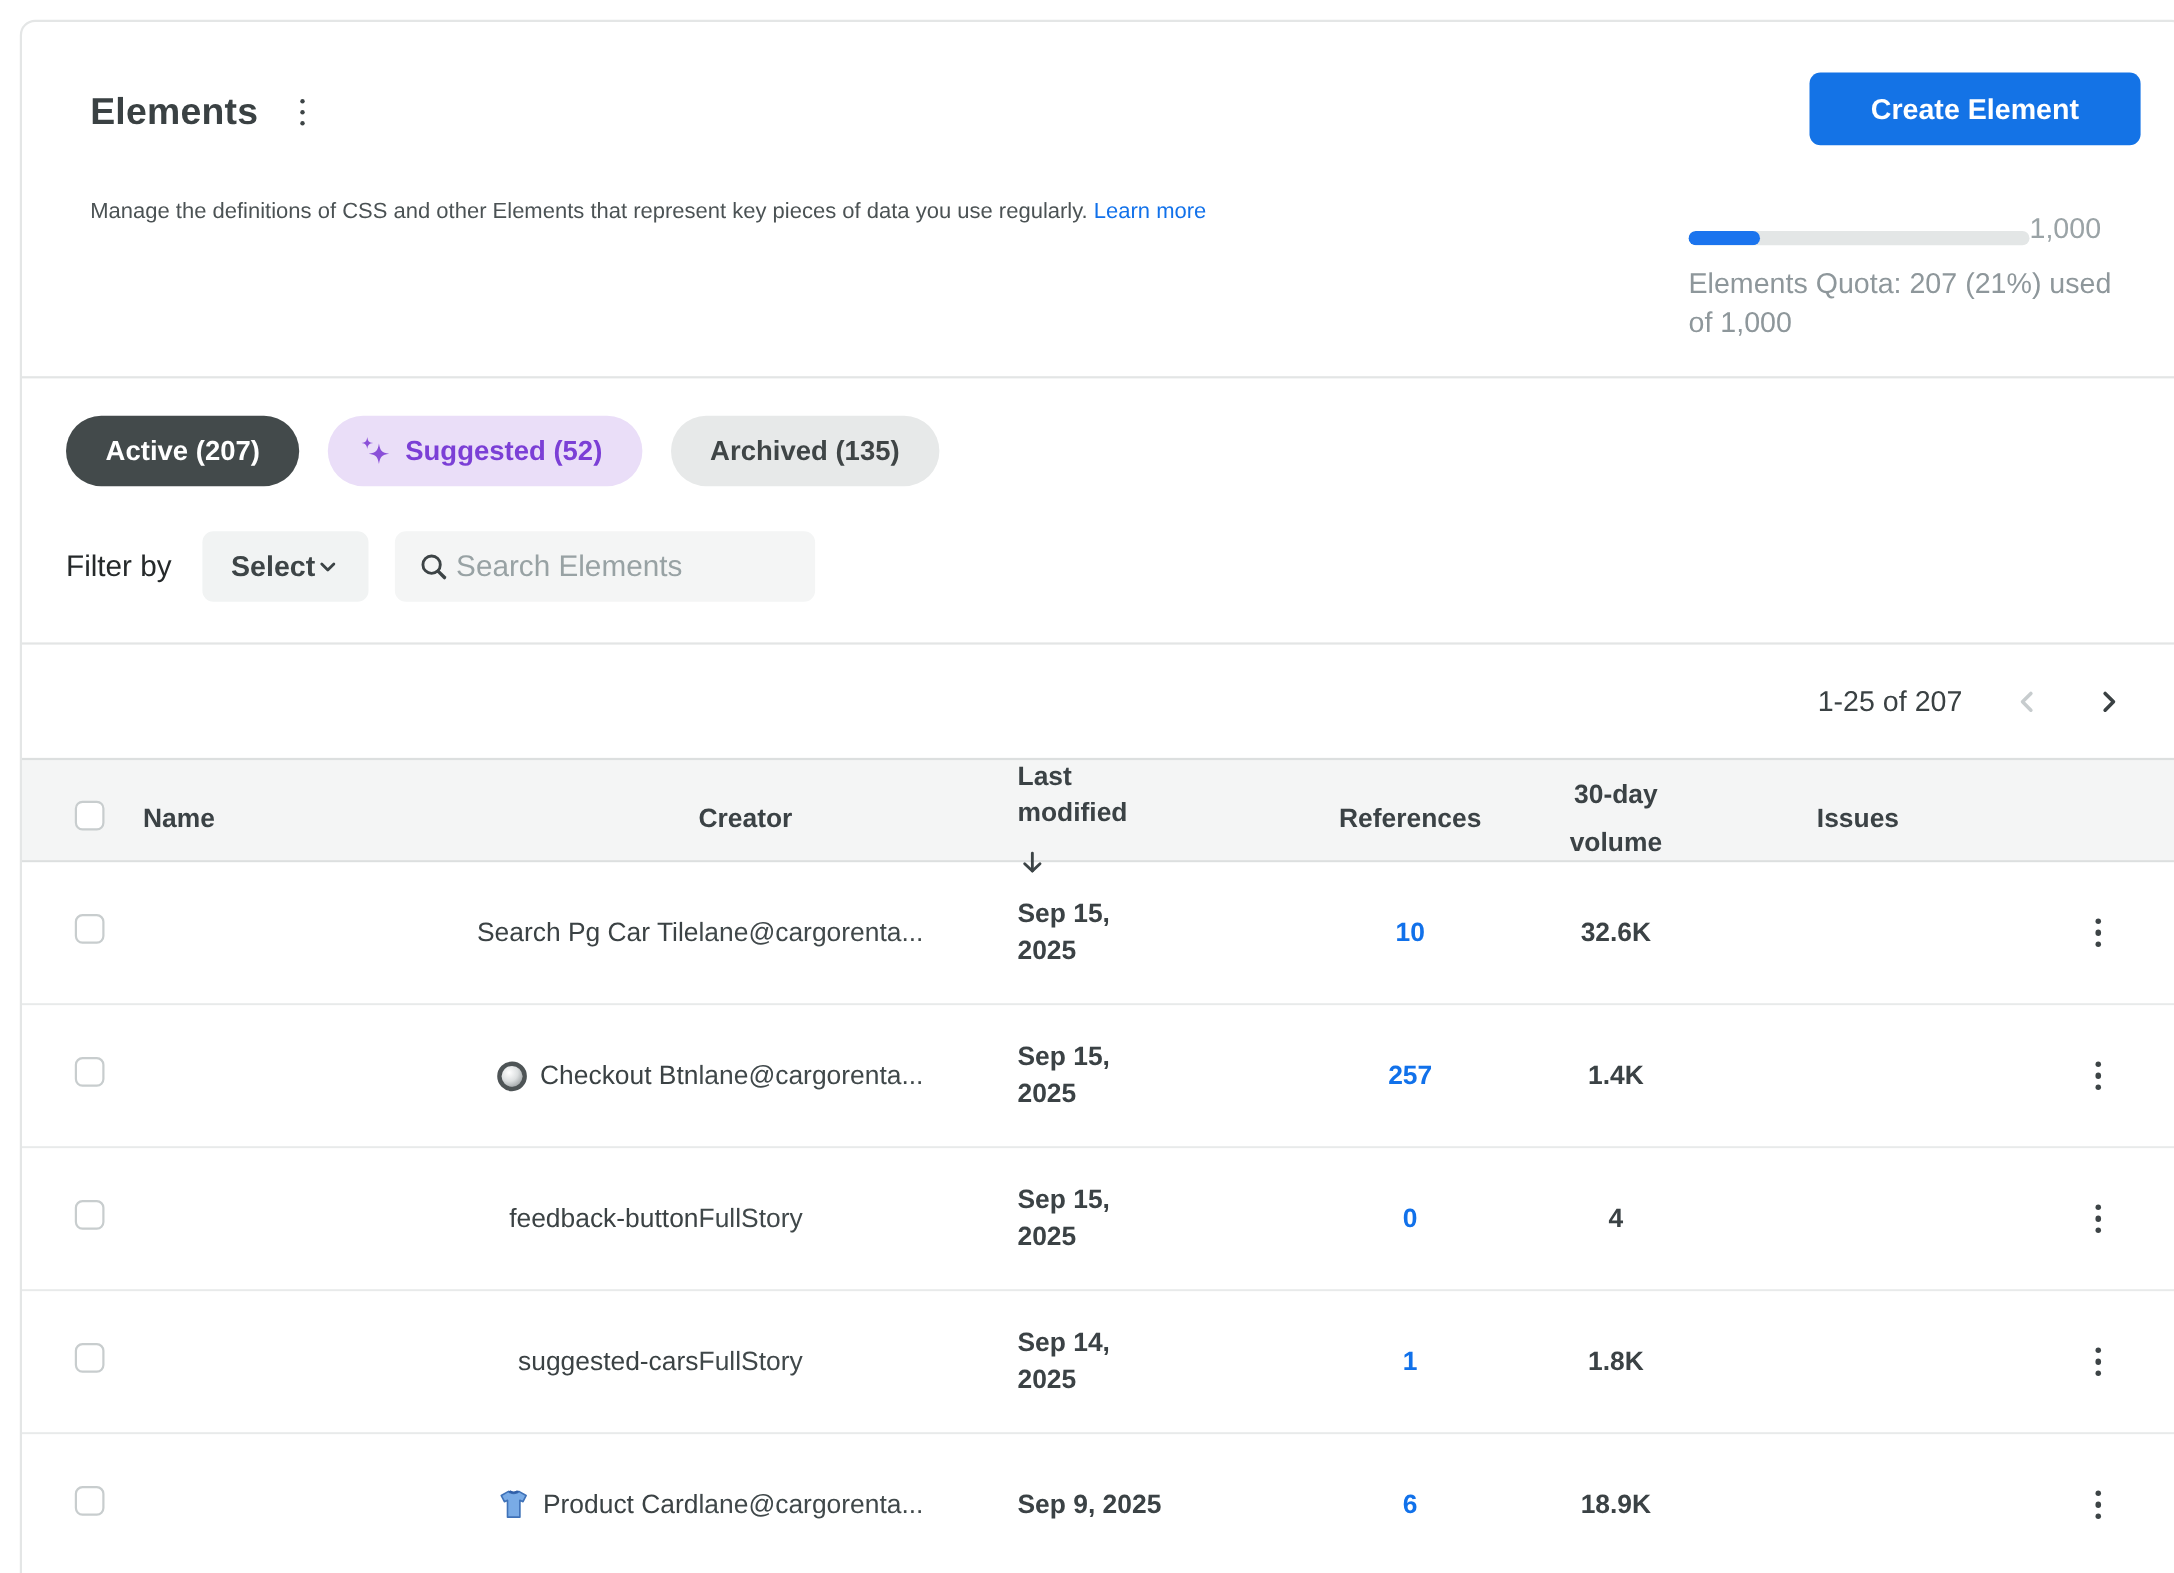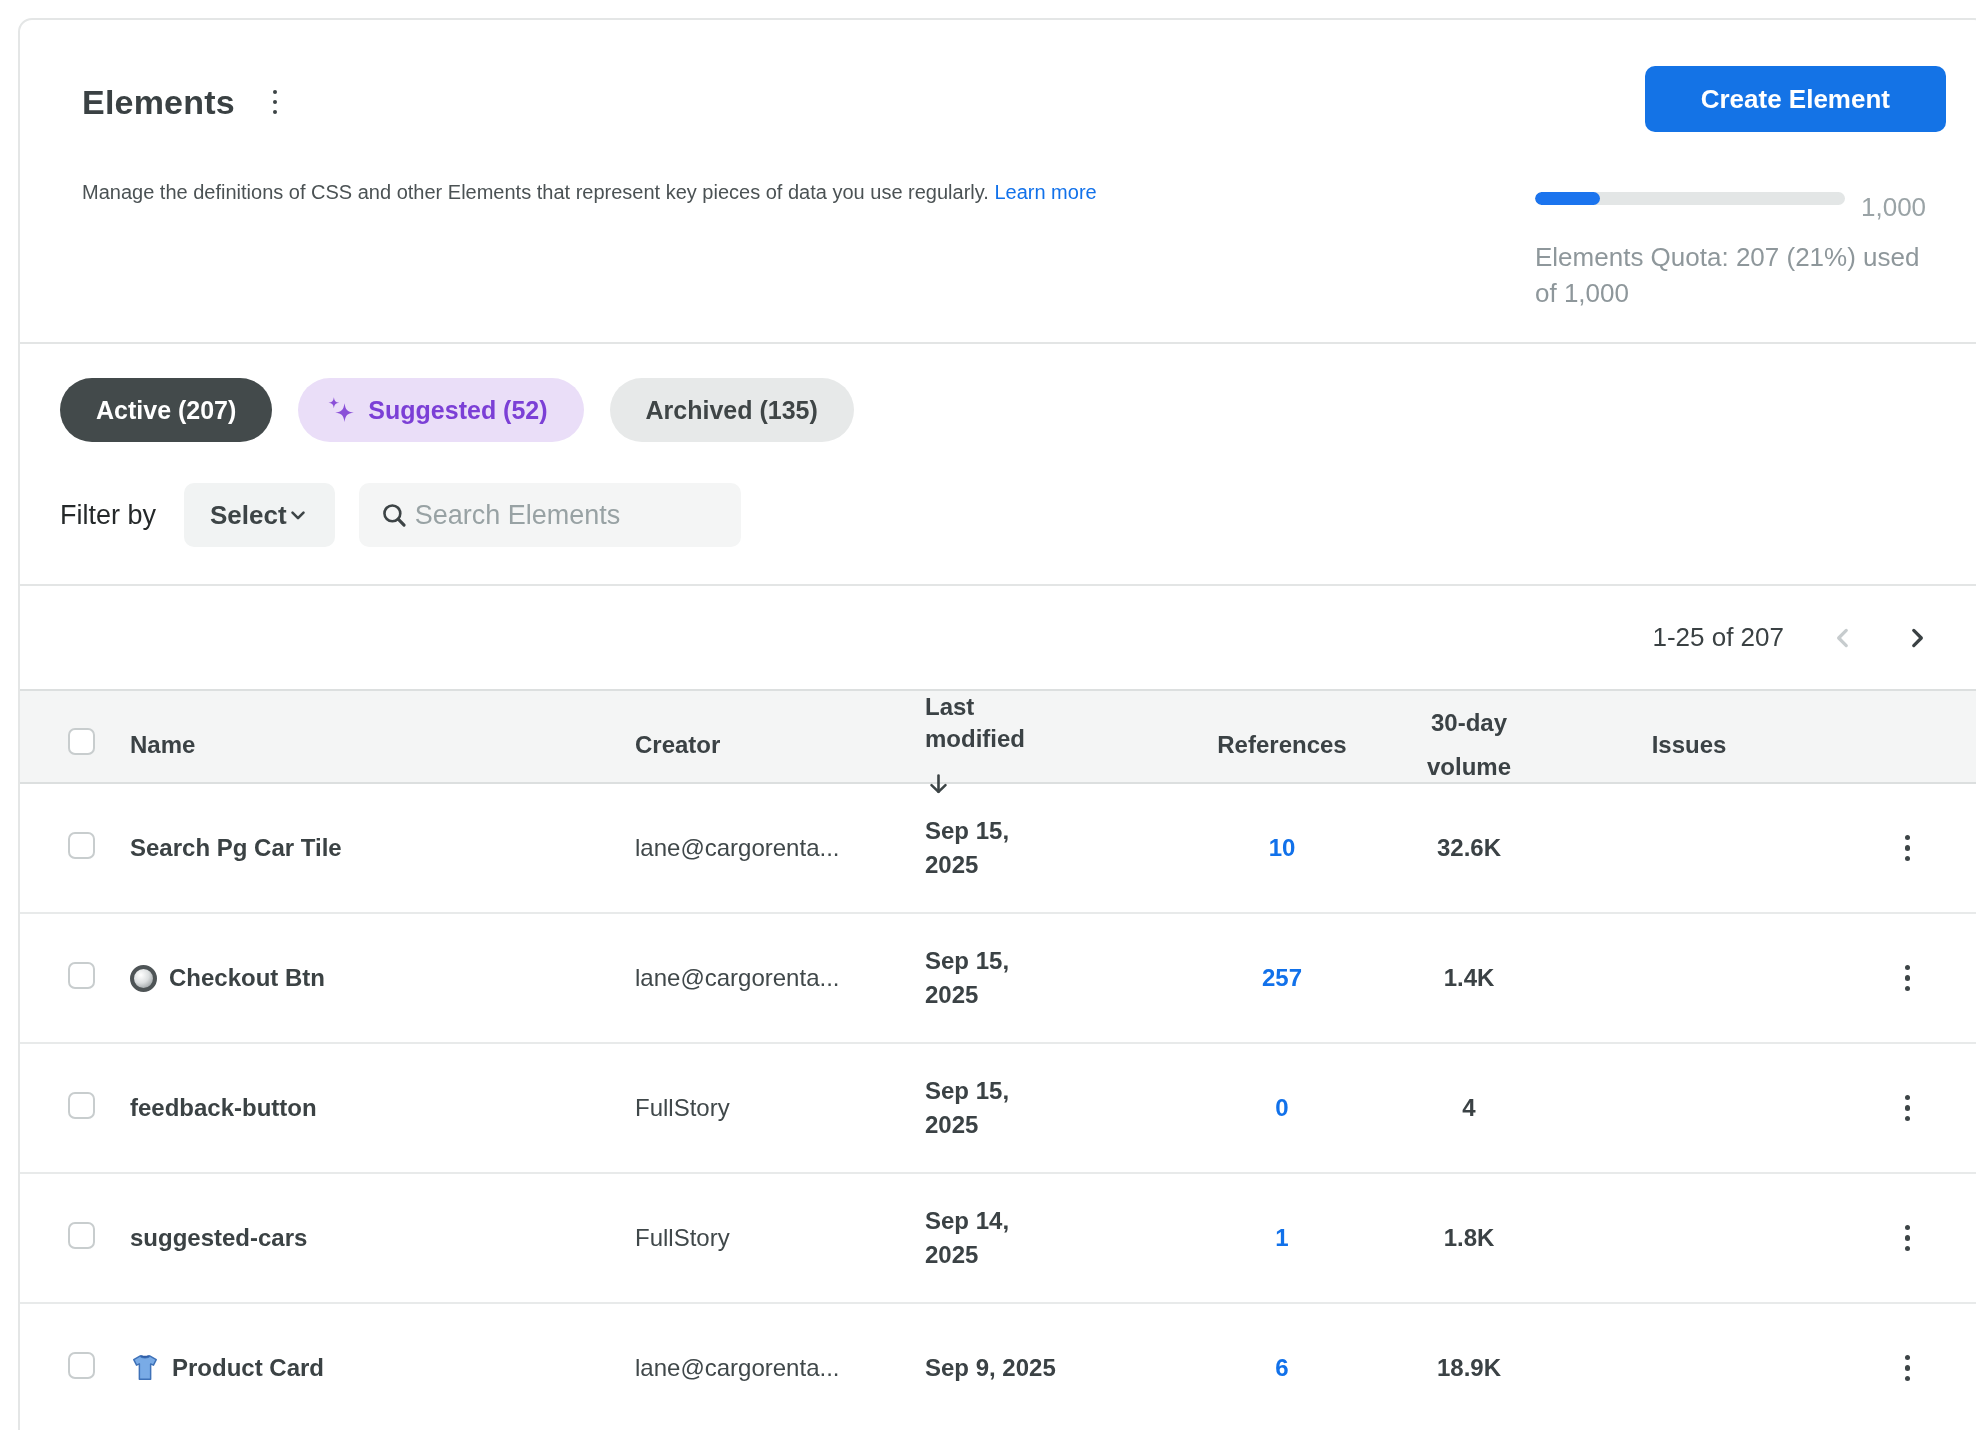--- a/index.html
+++ b/index.html
@@ -14,21 +14,21 @@
   .page-title { font-size:34px; font-weight:700; color:#3a4143; letter-spacing:.2px; }
   .kebab { display:flex; flex-direction:column; align-items:center; gap:5.5px; cursor:pointer; }
   .title-kebab { margin-left:32px; padding:6px; }
   .kebab i { width:4.6px; height:4.6px; border-radius:50%; background:#3d4446; display:block; }
   .create-btn { position:absolute; top:46px; right:40px; height:66px; padding:0 56px;
     background:#1473e6; color:#fff; font-family:inherit; font-size:26px; font-weight:700;
     border:none; border-radius:10px; cursor:pointer; }
   .desc { margin-top:30px; max-width:1360px; font-size:20px; line-height:48px; color:#4b5254; }
   .learn-more { color:#1171ea; text-decoration:none; cursor:pointer; }
   .quota { position:absolute; left:1515px; top:172px; width:398px; }
-  .quota-bar-row { display:flex; align-items:flex-start; gap:16px; }
+  .quota-bar-row { display:flex; align-items:flex-end; }
   .quota-track { width:310px; height:13px; border-radius:7px; background:#e3e6e6; overflow:hidden; }
   .quota-fill { width:21%; height:100%; border-radius:7px; background:#1b74ee; }
   .quota-max { font-size:26px; color:#9aa3a6; }
   .quota-caption { margin-top:16px; font-size:26px; line-height:36px; color:#8e979b; }
 
   .divider { height:0; border-top:2px solid #e3e5e5; }
 
   
   .tabs-row { display:flex; align-items:center; gap:26px; padding-left:40px; margin-top:34px; height:64px; }
   .pill { display:flex; align-items:center; gap:12px; height:64px; padding:0 36px;
@@ -65,21 +65,21 @@
     font-size:24px; font-weight:700; color:#3b4446; }
   .trow { height:130px; border-bottom:2px solid #e8eaea; background:#fff; }
   .checkbox { width:27px; height:27px; border:2px solid #c8cdce; border-radius:7px;
     background:#fff; display:inline-block; cursor:pointer; }
   .th-mod { display:flex; align-items:flex-start; gap:16px;flex-direction:column; }
   .th-mod-text { display:inline-block; max-width:122px; line-height:32px; }
   .th-vol { text-align:center; }
   .th-vol span { display:inline-block; max-width:106px; line-height:44px; }
   .th-refs, .th-issues { text-align:center; }
   .td { font-size:24px; color:#3b4245; }
-  .td-name { display:flex; align-items:center; gap:12px; font-weight:700; color:#3b4244; cursor:pointer; }
+  .td-name { display:flex; align-items:center; gap:12px; font-weight:400; color:#3b4244; cursor:pointer;justify-content:flex-end; }
   .td-creator { font-weight:400; color:#40484a; }
   .td-mod .mod-text { display:inline-block; max-width:138px; font-weight:700; line-height:34px; }
   .td-refs, .td-vol, .td-issues { text-align:center; font-weight:700; }
   .td-refs a { color:#1171ea; text-decoration:none; cursor:pointer; }
   .td-actions { display:flex; justify-content:center; }
   .row-kebab { padding:8px; gap:5px; }
   .row-kebab i { width:5.2px; height:5.2px; }
   .radio-ic { width:27px; height:27px; border-radius:50%; flex:0 0 auto;
     border:4.5px solid #4e5456;
     background:radial-gradient(circle at 36% 32%, #ffffff 0%, #dcdfe0 45%, #7e8487 100%); }

